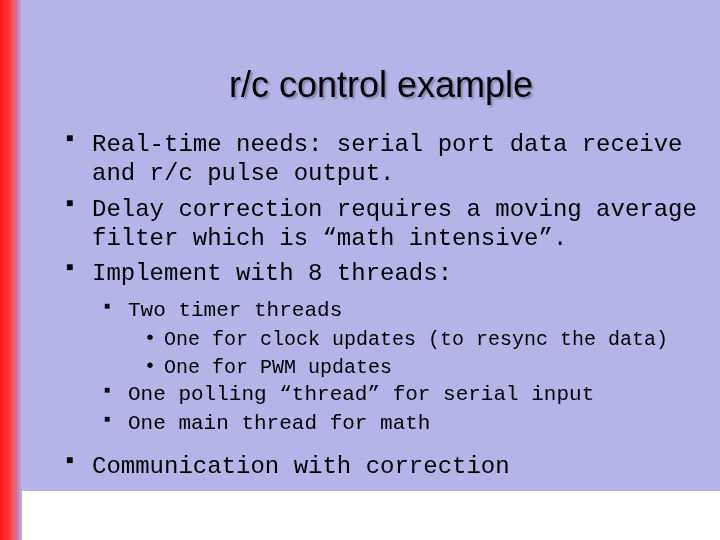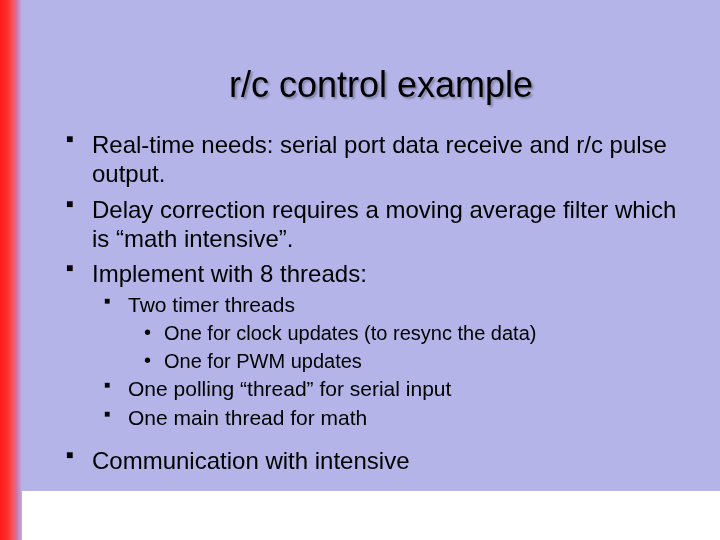--- a/index.html
+++ b/index.html
@@ -50,39 +50,40 @@
     text-shadow: 2px 2px 2px rgba(0,0,0,0.28);
   }
   ul {
     margin: 0;
     padding: 0;
     list-style: none;
   }
   li {
     position: relative;
     color: #000;
+    font-family: Liberation Mono, monospace;
   }
   
   .lvl1 > li {
     font-size: 24px;
     line-height: 1.22;
     padding-left: 30px;
     margin-bottom: 6px;
   }
   .lvl1 > li::before {
     content: "■";
     position: absolute;
     left: 4px;
     top: 2px;
     font-size: 12px;
     color: #000;
   }
   
   .lvl2 {
-    margin-top: 4px;
+    margin-top: 10px;
     margin-bottom: 6px;
   }
   .lvl2 > li {
     font-size: 21px;
     line-height: 1.28;
     padding-left: 26px;
     margin-left: 10px;
     margin-bottom: 2px;
   }
   .lvl2 > li::before {
@@ -145,17 +146,17 @@
           </li>
           <li>
             <span>One polling “thread” for serial input</span>
           </li>
           <li>
             <span>One main thread for math</span>
           </li>
         </ul>
       </li>
       <li class="gap-top">
-        <span>Communication with intensive</span>
+        <span>Communication with correction</span>
       </li>
     </ul>
   </div>
 </div>
 
 </body></html>

